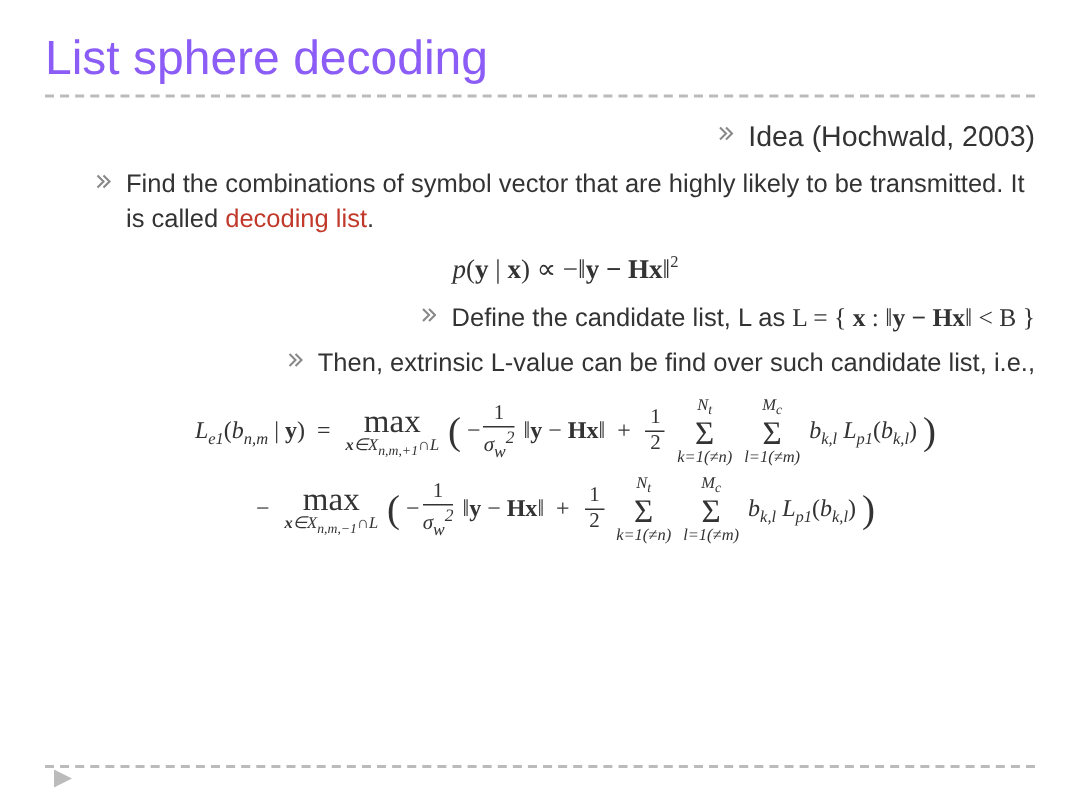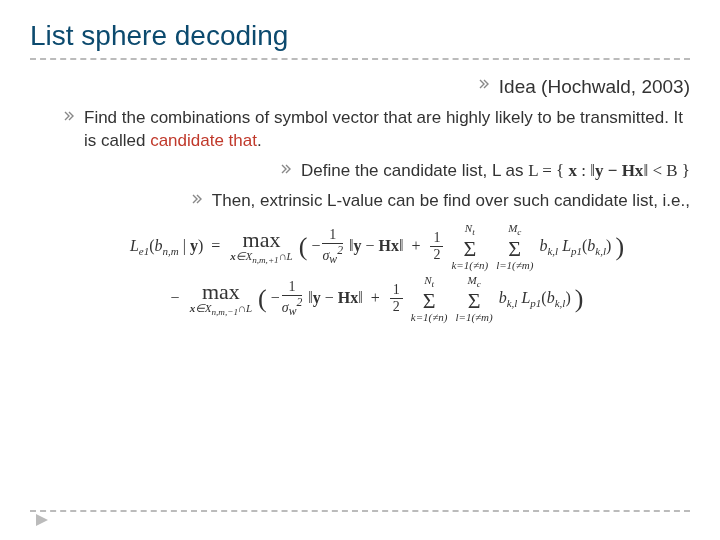--- a/index.html
+++ b/index.html
@@ -13,22 +13,22 @@
     overflow: hidden;
   }
   .slide {
     box-sizing: border-box;
     width: 720px;
     height: 540px;
     padding: 20px 30px 20px 30px;
     position: relative;
   }
   .title {
-    font-size: 28px;
-    color: #0c4a6e;
+    font-size: 32px;
+    color: #8b5cf6;
     padding-bottom: 6px;
     border-bottom: 2px dashed #bbb;
     margin-bottom: 14px;
   }
   .row {
     display: flex;
     align-items: flex-start;
     margin-bottom: 6px;
     justify-content: flex-end;
   }
@@ -134,24 +134,29 @@
 
   <div class="lvl2-block">
 
     <div class="row">
       <span class="bullet-icon">
         <svg width="10" height="10" viewBox="0 0 10 10">
             <path d="M1 1 L5 5 L1 9 M5 1 L9 5 L5 9" stroke="#888" stroke-width="1.4" fill="none"></path>
           </svg>
       </span>
       <span class="lvl2-text">
-        <span>Find the combinations of symbol vector that are highly likely to be transmitted. It is called </span><span class="cand">candidate that</span><span>.</span>
-      </span>
-    </div>
-
+        <span>Find the combinations of symbol vector that are highly likely to be transmitted. It is called </span><span class="cand">decoding list</span><span>.</span>
+      </span>
+    </div>
+
+    <div class="formula">
+      <span class="math">
+        <span>p</span><span class="rm">(</span><span class="bf">y</span><span class="rm"> | </span><span class="bf">x</span><span class="rm">)</span><span class="rm"> ∝ −</span><span class="rm">‖</span><span class="bf">y − Hx</span><span class="rm">‖</span><span class="rm smallsup">2</span>
+      </span>
+    </div>
 
     <div class="row">
       <span class="bullet-icon">
         <svg width="10" height="10" viewBox="0 0 10 10">
             <path d="M1 1 L5 5 L1 9 M5 1 L9 5 L5 9" stroke="#888" stroke-width="1.4" fill="none"></path>
           </svg>
       </span>
       <span class="lvl2-text">
         <span>Define the candidate list, L as </span>
         <span class="inline-math">

